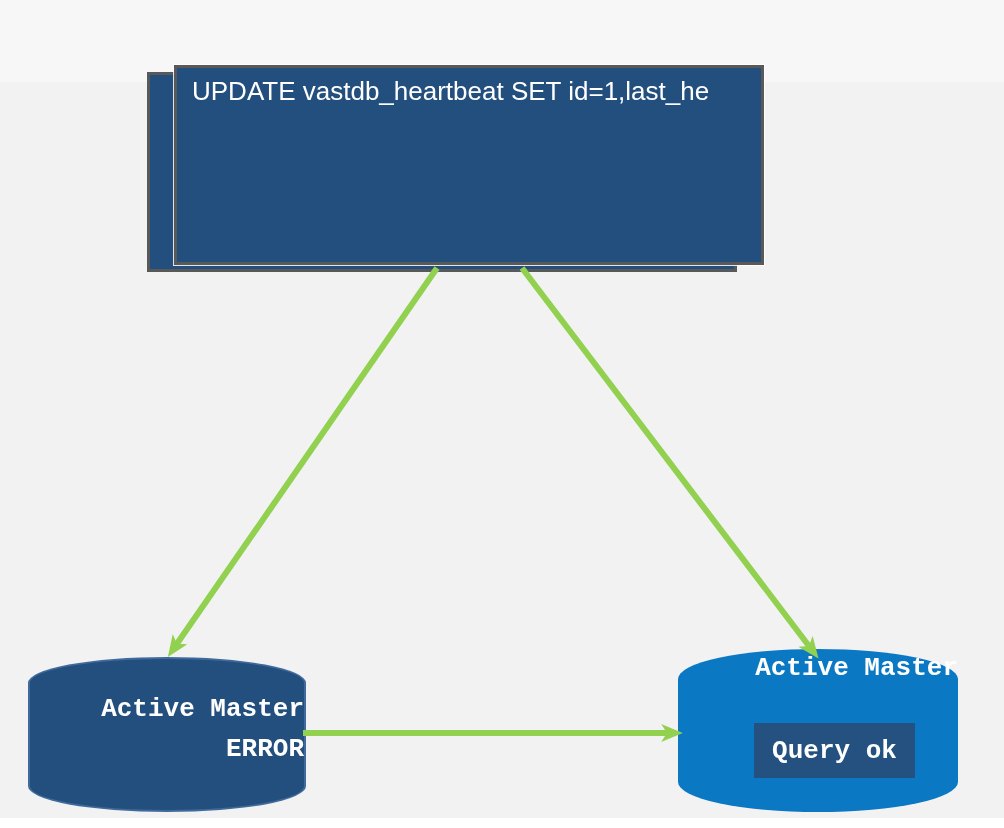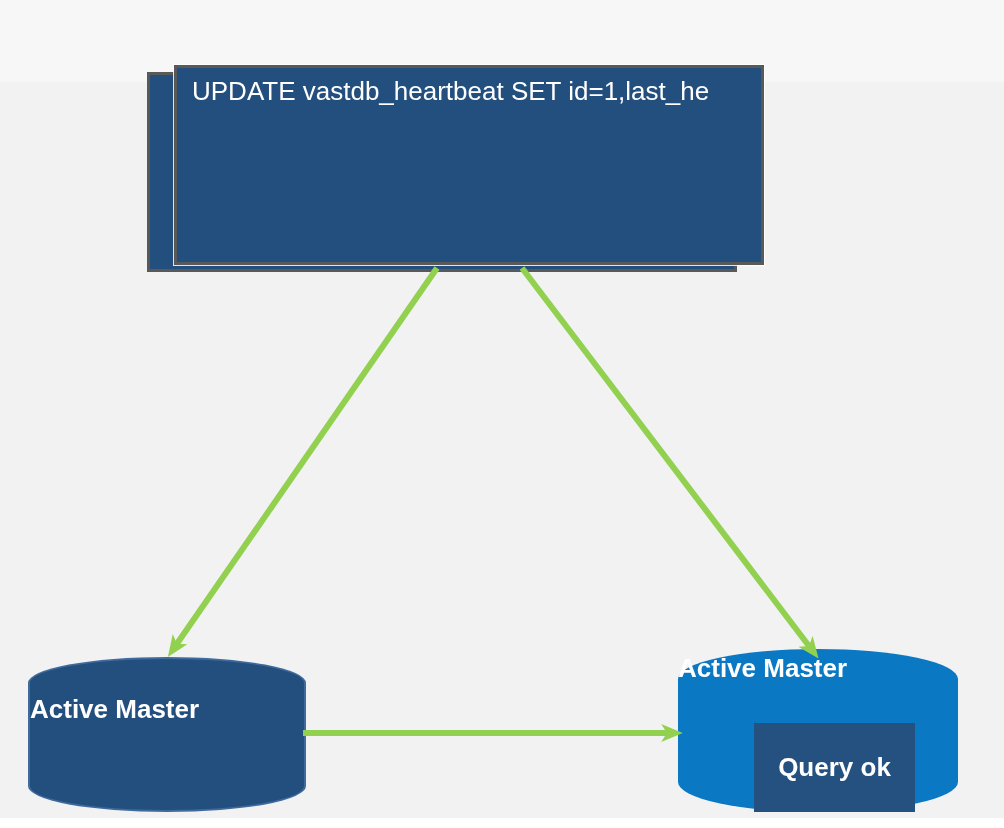--- a/index.html
+++ b/index.html
@@ -50,21 +50,22 @@
     white-space: nowrap;
     margin-left: 34px;
   }
 
   
   .node {
     position: absolute;
     color: var(--text-white, #ffffff);
     font-size: 26px;
     font-weight: 600;
-    text-align: left;
+    text-align: right;
+    font-family: Liberation Mono, monospace;
   }
   .node-error {
     left: 28px; top: 657px;
     width: 278px; height: 155px;
     background: var(--dark-blue, #234f7e);
     border: 2px solid rgba(90, 130, 180, 0.55);
     border-radius: 50% / 26px;
     box-sizing: border-box;
   }
   .node-error .node-lines {
@@ -80,21 +81,21 @@
     box-sizing: border-box;
   }
   .node-standby .node-lines {
     position: absolute;
     left: 0; right: 0; top: 0;
     line-height: 39px;
   }
   .query-box {
     position: absolute;
     left: 76px; top: 74px;
-    width: 161px; height: 89px;
+    width: 161px; height: 55px;
     background: var(--query-box-blue, #24517f);
     display: flex;
     align-items: center;
     justify-content: center;
     font-size: 26px;
     font-weight: 600;
   }
 
   
   .arrows {
@@ -119,20 +120,21 @@
   <div class="bg-bottom-strip"></div>
 
   <div class="sql-shadow"></div>
   <div class="sql-box">
     <div class="sql-line">UPDATE vastdb_heartbeat SET id=1,last_he</div>
   </div>
 
   <div class="node node-error">
     <div class="node-lines">
       <div>Active Master</div>
+      <div>ERROR</div>
     </div>
   </div>
 
   <div class="node node-standby">
     <div class="node-lines">
       <div>Active Master</div>
     </div>
     <div class="query-box">
       <span>Query ok</span>
     </div>

